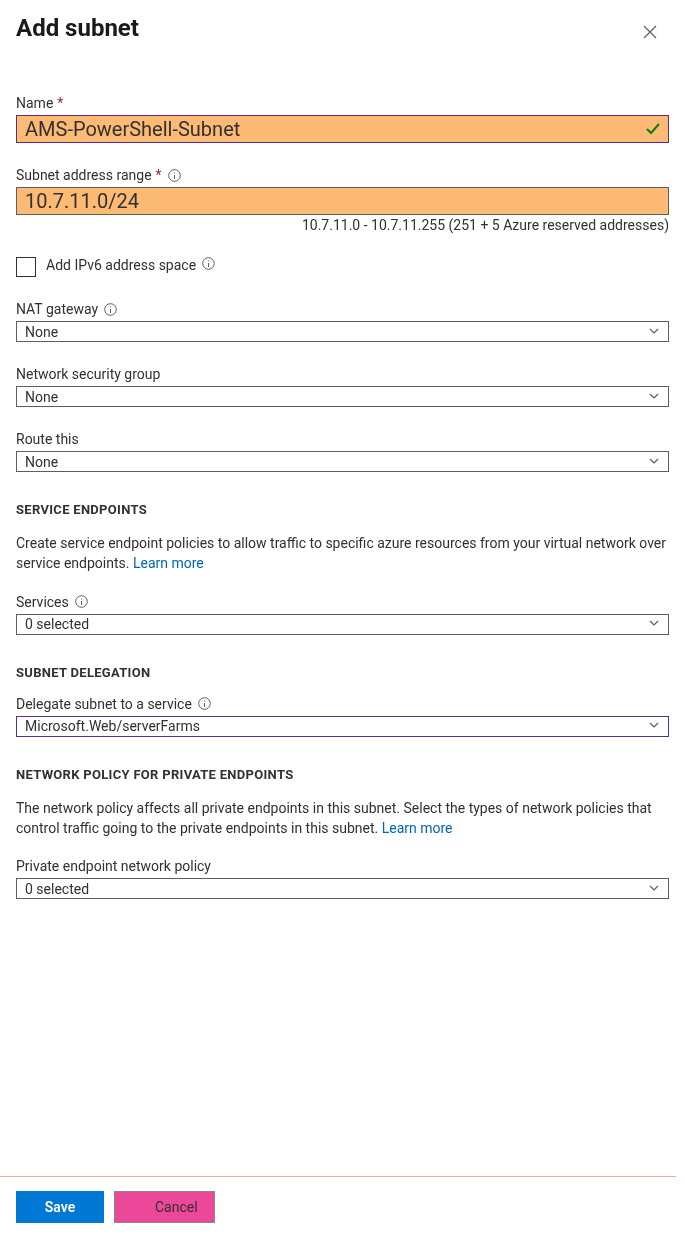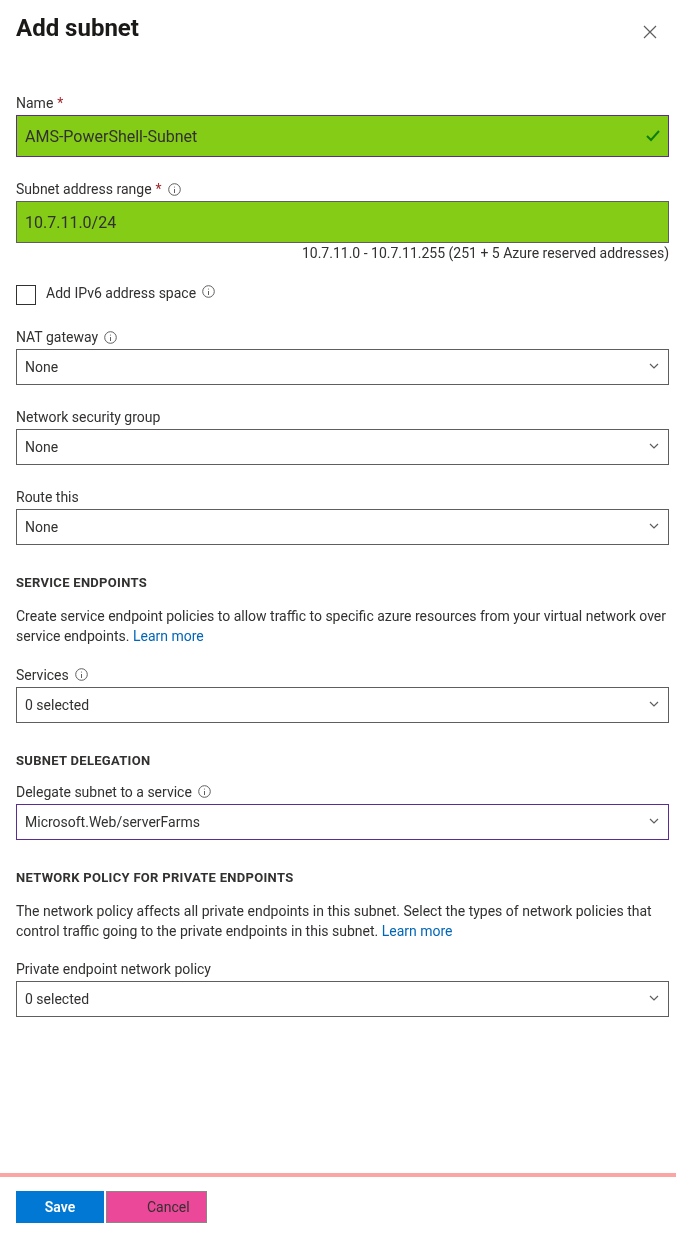--- a/index.html
+++ b/index.html
@@ -66,28 +66,28 @@
     }
     .info-icon svg {
       width: 13px;
       height: 13px;
       stroke: #605e5c;
       stroke-width: 1;
       fill: none;
     }
     .text-input {
       width: 100%;
-      height: 42px;
+      height: 28px;
       border: 1px solid #605e5c;
       padding: 0 8px;
-      font-size: 16px;
+      font-size: 20px;
       font-family: inherit;
       color: #323130;
       outline: none;
-      background: #84cc16;
+      background: #fdba74;
       position: relative;
     }
     .input-wrap {
       position: relative;
     }
     .input-wrap.validated .text-input {
       border: 1px solid #5c2d91;
       padding-right: 30px;
     }
     .check-icon {
@@ -120,21 +120,21 @@
     .checkbox-box {
       width: 20px;
       height: 20px;
       border: 1px solid #323130;
       margin-right: 10px;
       cursor: pointer;
       flex-shrink: 0;
     }
     .select-box {
       width: 100%;
-      height: 36px;
+      height: 21px;
       border: 1px solid #605e5c;
       padding: 0 8px;
       font-size: 14px;
       display: flex;
       align-items: center;
       justify-content: space-between;
       cursor: pointer;
       background: #fff;
     }
     .select-box.highlighted {
@@ -164,24 +164,24 @@
     .link {
       color: #0066b8;
       cursor: pointer;
       text-decoration: none;
     }
     .footer {
       position: absolute;
       bottom: 0;
       left: 0;
       right: 9px;
-      border-top: 4px solid #fca5a5;
+      border-top: 1px solid #fca5a5;
       padding: 14px 16px;
       display: flex;
-      gap: 2px;
+      gap: 10px;
     }
     .btn {
       min-width: 88px;
       height: 32px;
       font-size: 14px;
       font-family: inherit;
       border: none;
       cursor: pointer;
       padding: 0 16px;
     }

